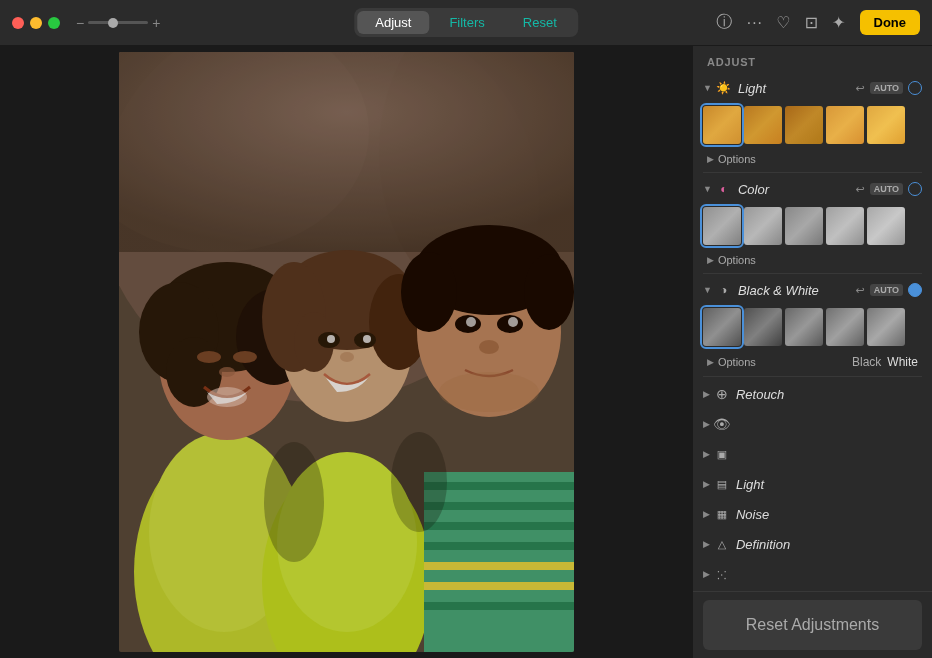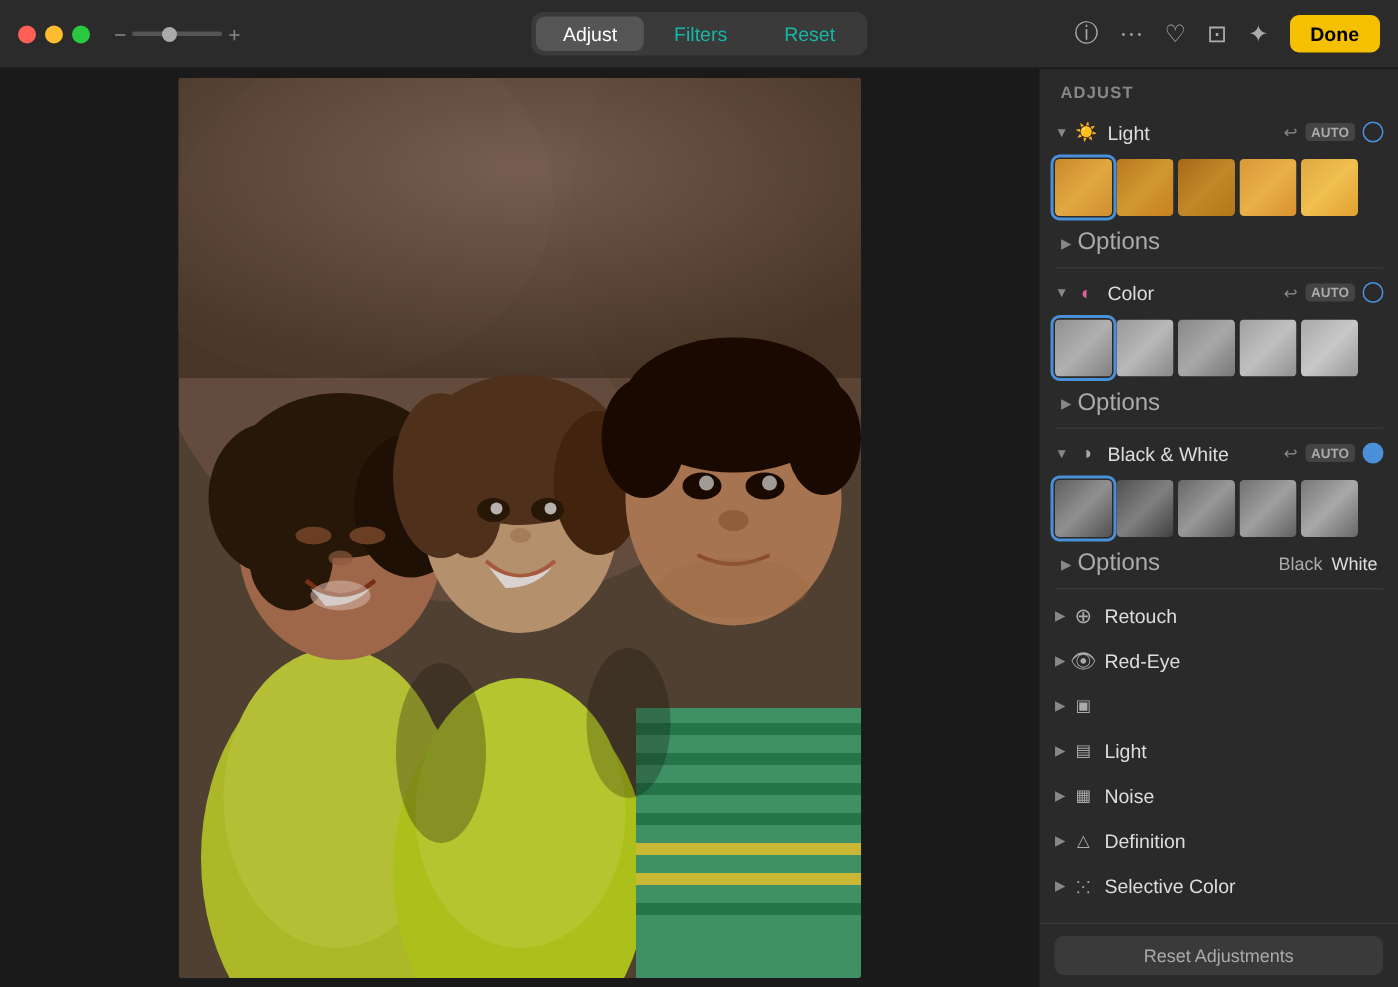--- a/index.html
+++ b/index.html
@@ -205,20 +205,21 @@
       align-items: center;
       justify-content: center;
       font-size: 12px;
       flex-shrink: 0;
     }
     .adj-title {
       font-size: 13px;
       color: #ddd;
       font-weight: 500;
       flex: 1;
+      font-style: italic;
     }
     .adj-controls {
       display: flex;
       align-items: center;
       gap: 5px;
     }
     .reset-icon {
       color: #888;
       font-size: 11px;
       cursor: pointer;
@@ -274,21 +275,21 @@
       padding: 3px 14px 5px;
       display: flex;
       align-items: center;
     }
     .options-chevron {
       font-size: 9px;
       color: #888;
       margin-right: 4px;
     }
     .options-label {
-      font-size: 16px;
+      font-size: 11px;
       color: #aaa;
       cursor: pointer;
     }
 
     
     .simple-adj {
       display: flex;
       align-items: center;
       padding: 7px 10px;
       cursor: pointer;
@@ -303,23 +304,23 @@
     .reset-section {
       padding: 8px 10px;
       flex-shrink: 0;
       border-top: 1px solid #383838;
     }
     .reset-btn {
       width: 100%;
       background: #3a3a3a;
       border: none;
       border-radius: 6px;
-      padding: 6px 0;
+      padding: 16px 0;
       color: #aaa;
-      font-size: 12px;
+      font-size: 16px;
       cursor: pointer;
       font-family: inherit;
     }
 
     
     .light-icon { color: #f5c000; }
   </style>
 </head>
 <body>
 
@@ -577,21 +578,20 @@
 
       <div class="simple-adj">
         <span class="chevron">▶</span>
         <span class="adj-icon" style="color:#aaa; font-size:14px;">⊕</span>
         <span class="adj-title">Retouch</span>
       </div>
 
       <div class="simple-adj">
         <span class="chevron">▶</span>
         <span class="adj-icon" style="color:#aaa; font-size:14px;">👁</span>
-        <span class="adj-title">Red-Eye</span>
       </div>
 
       <div class="simple-adj">
         <span class="chevron">▶</span>
         <span class="adj-icon" style="color:#aaa; font-size:11px;">▣</span>
       </div>
 
       <div class="simple-adj">
         <span class="chevron">▶</span>
         <span class="adj-icon" style="color:#aaa; font-size:11px;">▤</span>
@@ -606,21 +606,20 @@
 
       <div class="simple-adj">
         <span class="chevron">▶</span>
         <span class="adj-icon" style="color:#aaa; font-size:11px;">△</span>
         <span class="adj-title">Definition</span>
       </div>
 
       <div class="simple-adj">
         <span class="chevron">▶</span>
         <span class="adj-icon" style="color:#aaa; font-size:11px;">⁙</span>
-        <span class="adj-title">Selective Color</span>
       </div>
 
       <div class="simple-adj">
         <span class="chevron">▶</span>
         <span class="adj-icon" style="color:#aaa; font-size:11px;">▦</span>
       </div>
 
     </div>
 
     <div class="reset-section">

